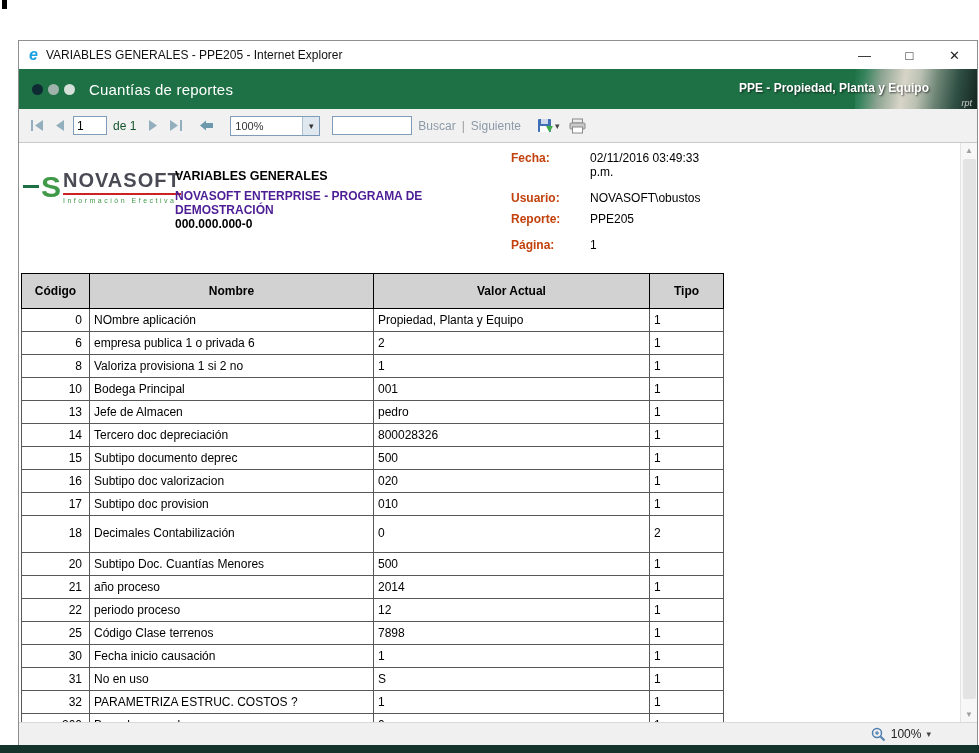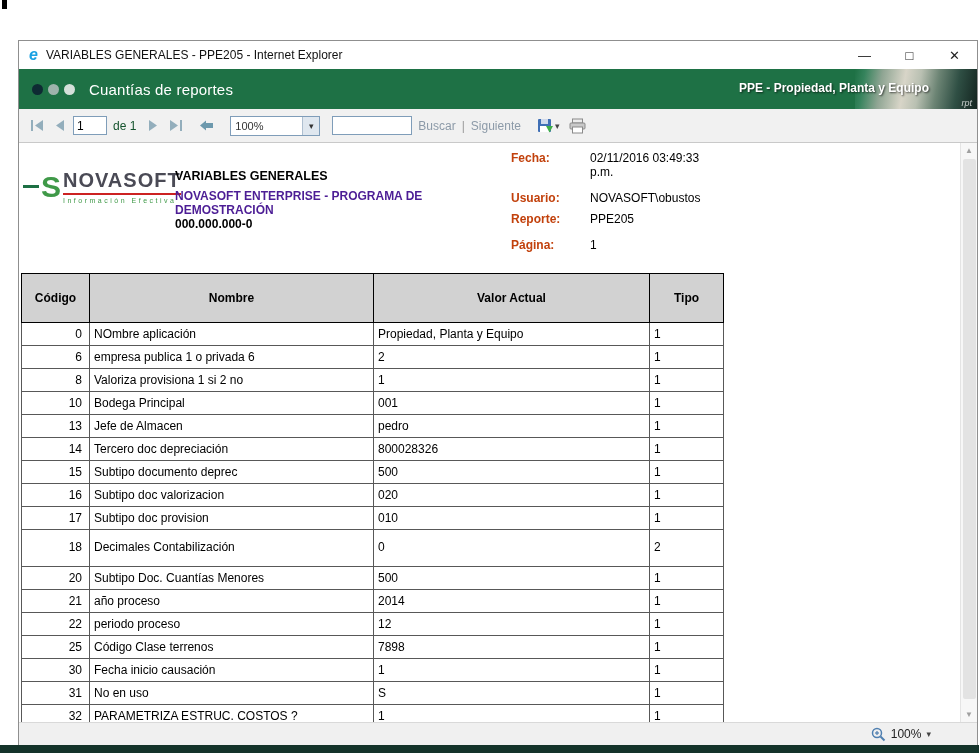--- a/index.html
+++ b/index.html
@@ -163,21 +163,21 @@
   .meta-label { width: 79px; font-weight: bold; color: #c2410c; flex: 0 0 79px; }
   .meta-value { width: 125px; color: #000; }
 
   
   .report-table {
     position: absolute; left: 2px; top: 130px; width: 702px;
     border-collapse: collapse; font-size: 12px; table-layout: fixed;
   }
   .report-table th {
     background: #d2d2d2; border: 1px solid #000;
-    font-weight: bold; height: 24px; padding: 17px 4px; text-align: center;
+    font-weight: bold; height: 24px; padding: 10px 4px; text-align: center;
     overflow: hidden;
   }
   .report-table td {
     border: 1px solid #585858; height: 23px; padding: 1px 4px;
     vertical-align: middle; color: #000; overflow: hidden; white-space: nowrap;
   }
   .report-table tr.tall td { height: 37px; vertical-align: top; padding-top: 10px; }
   .report-table td.c-codigo { text-align: right; padding-right: 7px; }
   .report-table td.c-nombre, .report-table td.c-valor, .report-table td.c-tipo { text-align: left; }
 

